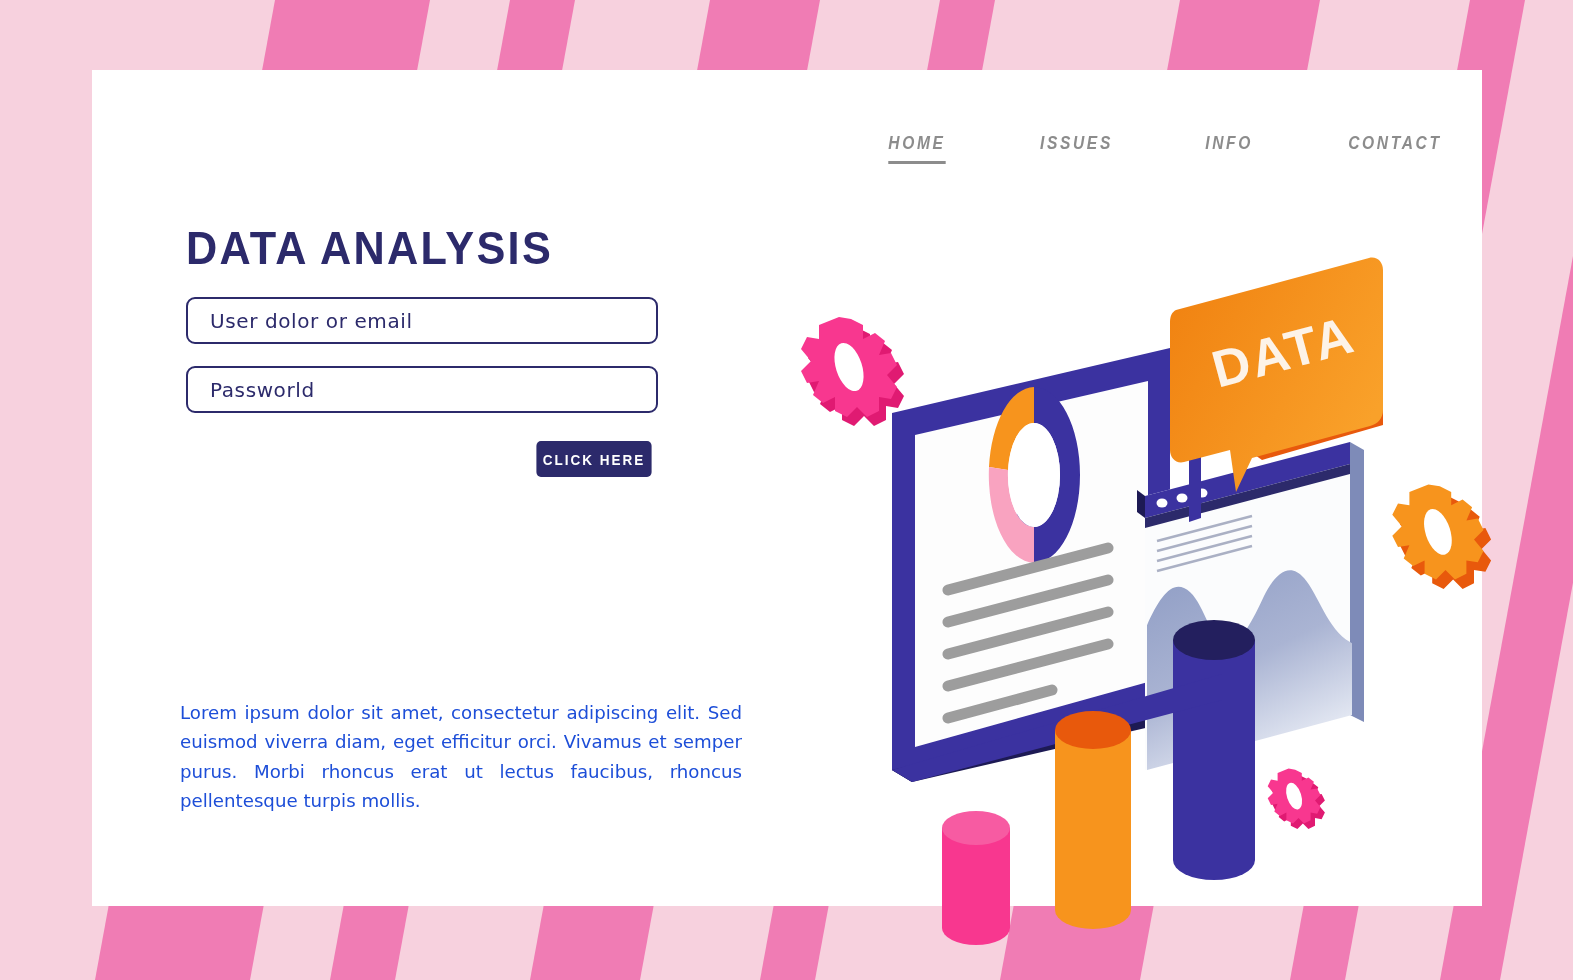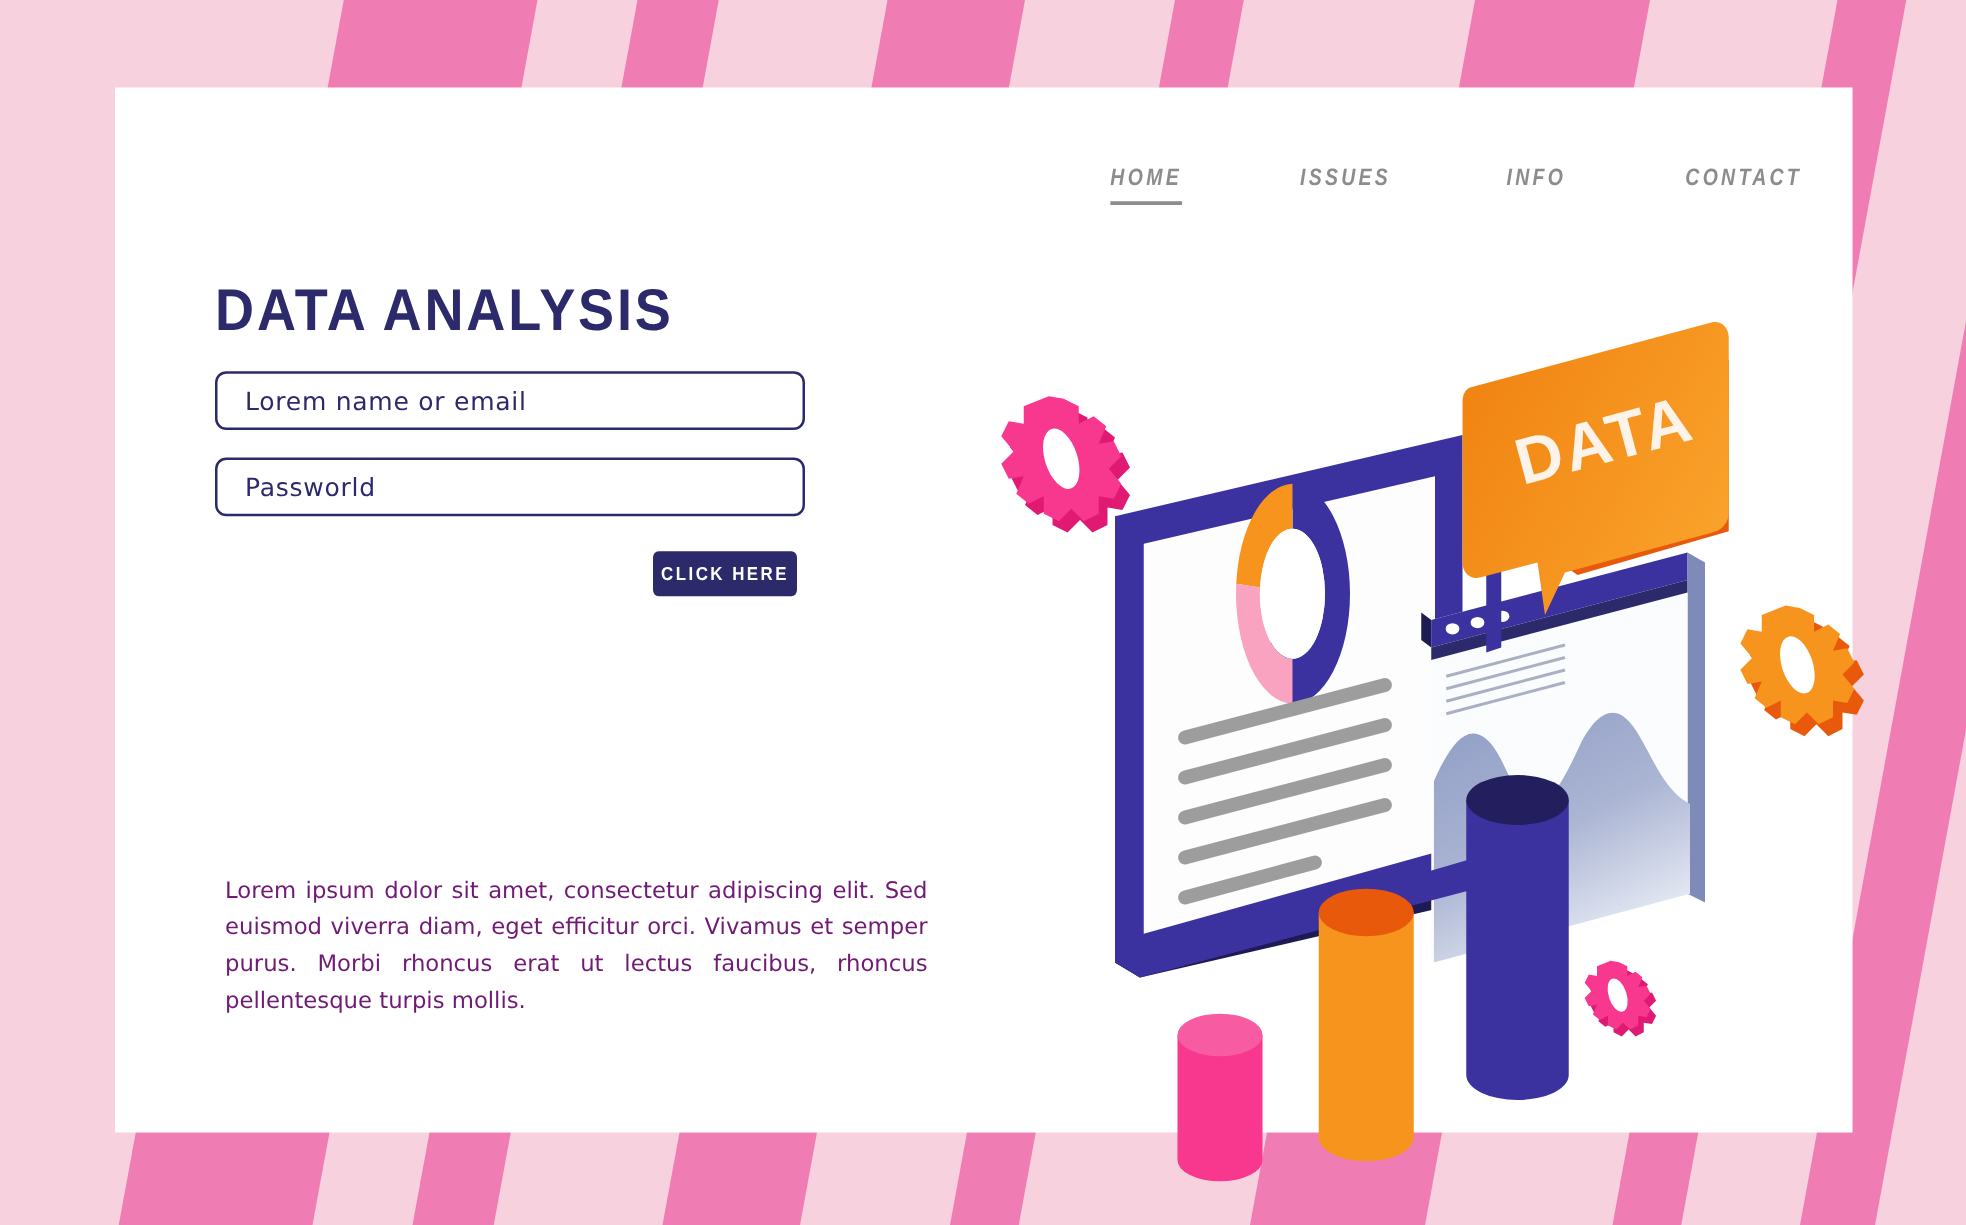--- a/index.html
+++ b/index.html
@@ -48,21 +48,21 @@
     cursor:pointer;
     white-space:nowrap;
     transform:scaleX(0.82);
     transform-origin:center;
   }
   .nav-item.active { border-bottom:3px solid #8c8c8c; }
 
   
   #left-col {
     position:absolute;
-    left:80px; top:150px;
+    left:94px; top:150px;
     width:600px;
   }
   #page-title {
     font-family:"Liberation Sans Narrow","Liberation Sans", sans-serif;
     font-size:47px;
     font-weight:700;
     letter-spacing:2.5px;
     color:#2c2a6b;
     transform:scaleX(0.92);
     transform-origin:left center;
@@ -104,21 +104,21 @@
     cursor:pointer;
     transform:scaleX(0.9);
   }
   #body-text {
     position:absolute;
     left:88px; top:628px;
     width:562px;
     font-family:"DejaVu Sans", sans-serif;
     font-size:18.2px;
     line-height:1.62;
-    color:#701a75;
+    color:#1d4ed8;
     text-align:justify;
   }
 
   
   #illustration {
     position:absolute;
     left:660px; top:180px;
     width:780px; height:720px;
     z-index:3;
   }
@@ -146,21 +146,21 @@
     <div class="nav-item">ISSUES</div>
     <div class="nav-item">INFO</div>
     <div class="nav-item">CONTACT</div>
   </nav>
 
   <div id="left-col">
 
     <h1 id="page-title">DATA ANALYSIS</h1>
 
     <div class="field">
-      <span class="field-text">Lorem name or email</span>
+      <span class="field-text">User dolor or email</span>
     </div>
 
     <div class="field">
       <span class="field-text">Passworld</span>
     </div>
 
     <div id="cta-row">
       <button id="cta-button">CLICK HERE</button>
     </div>
   </div>

